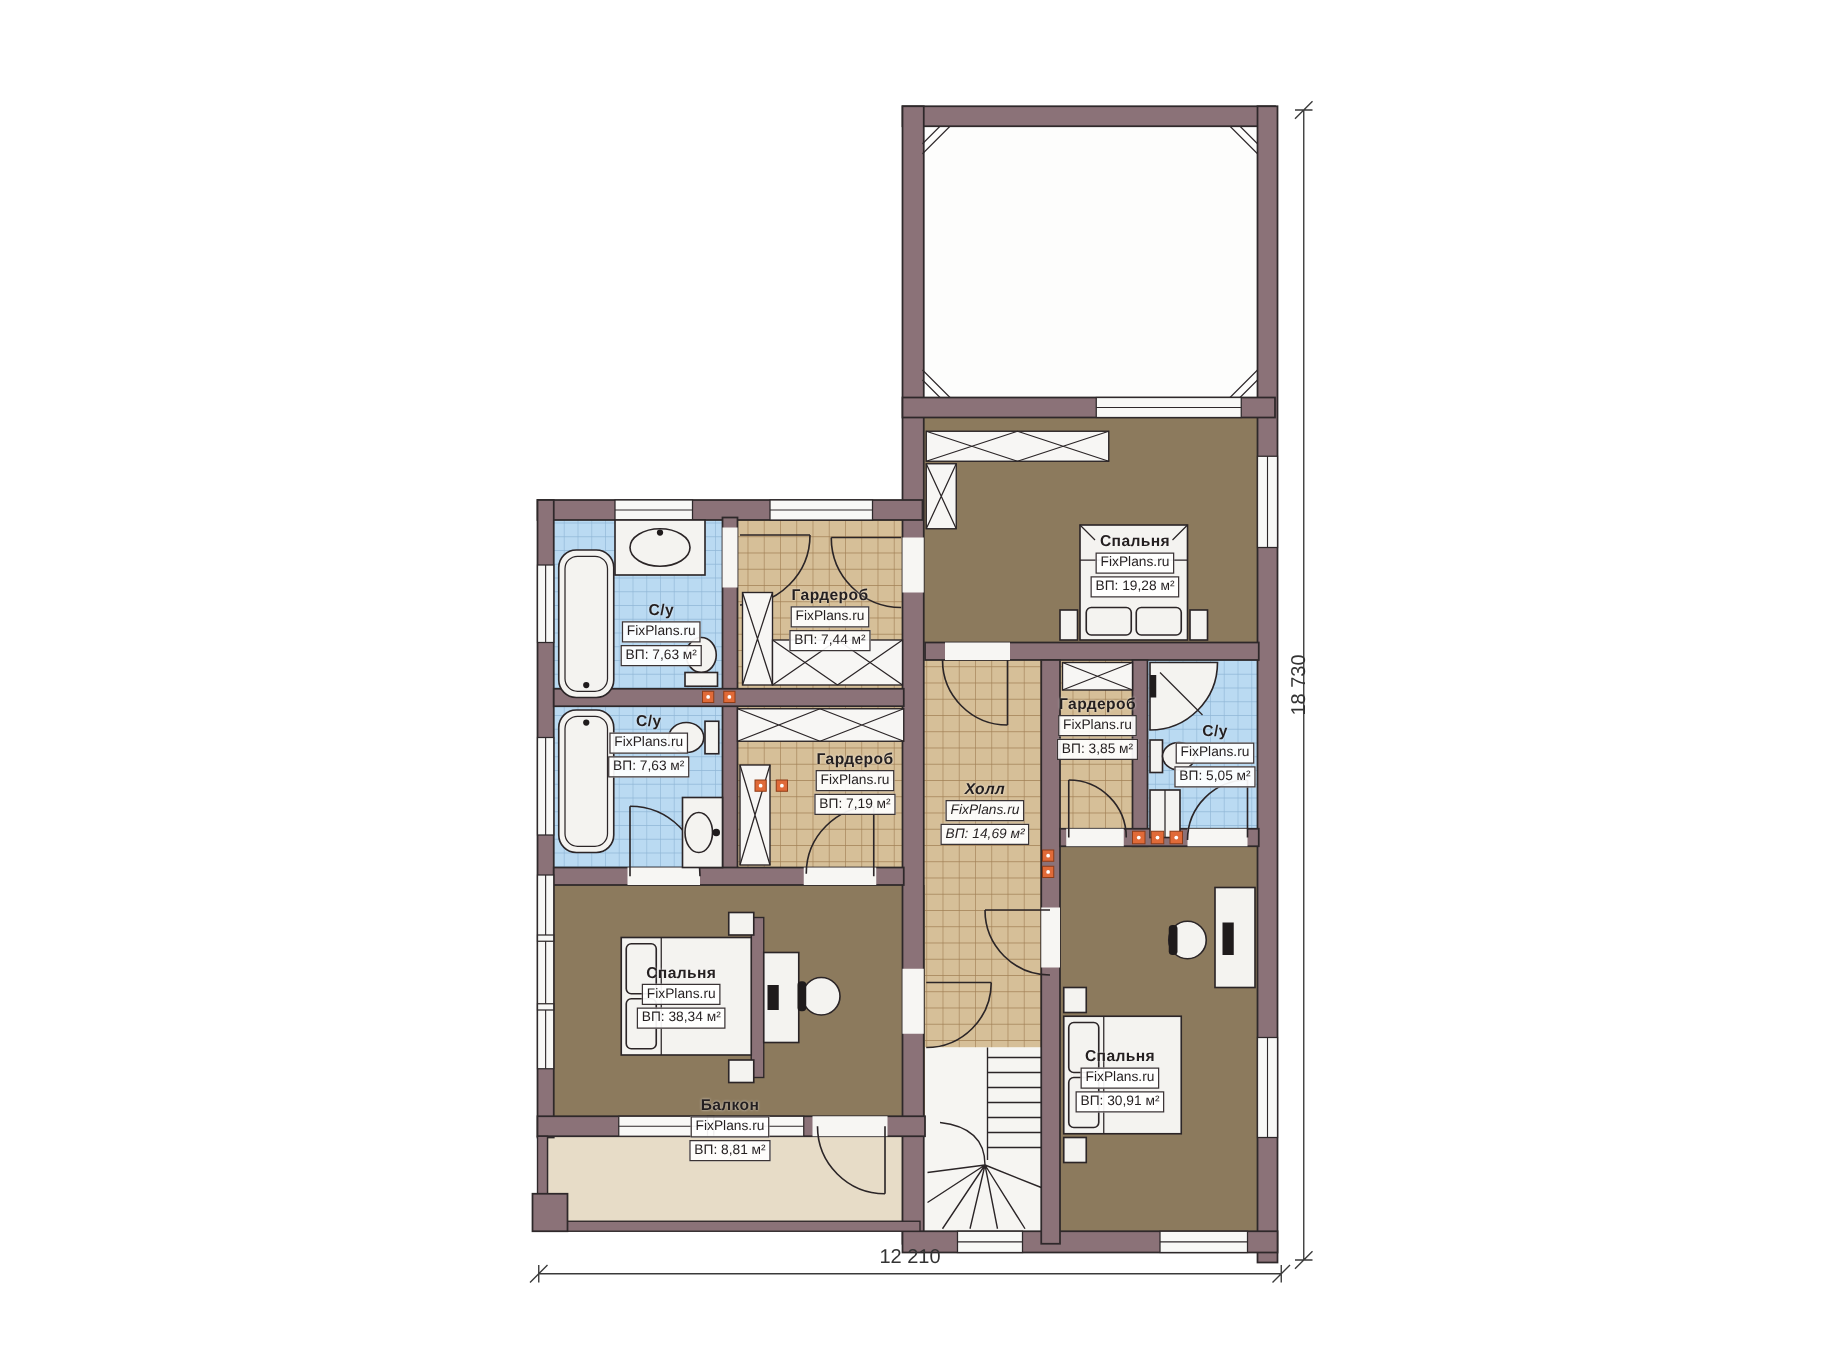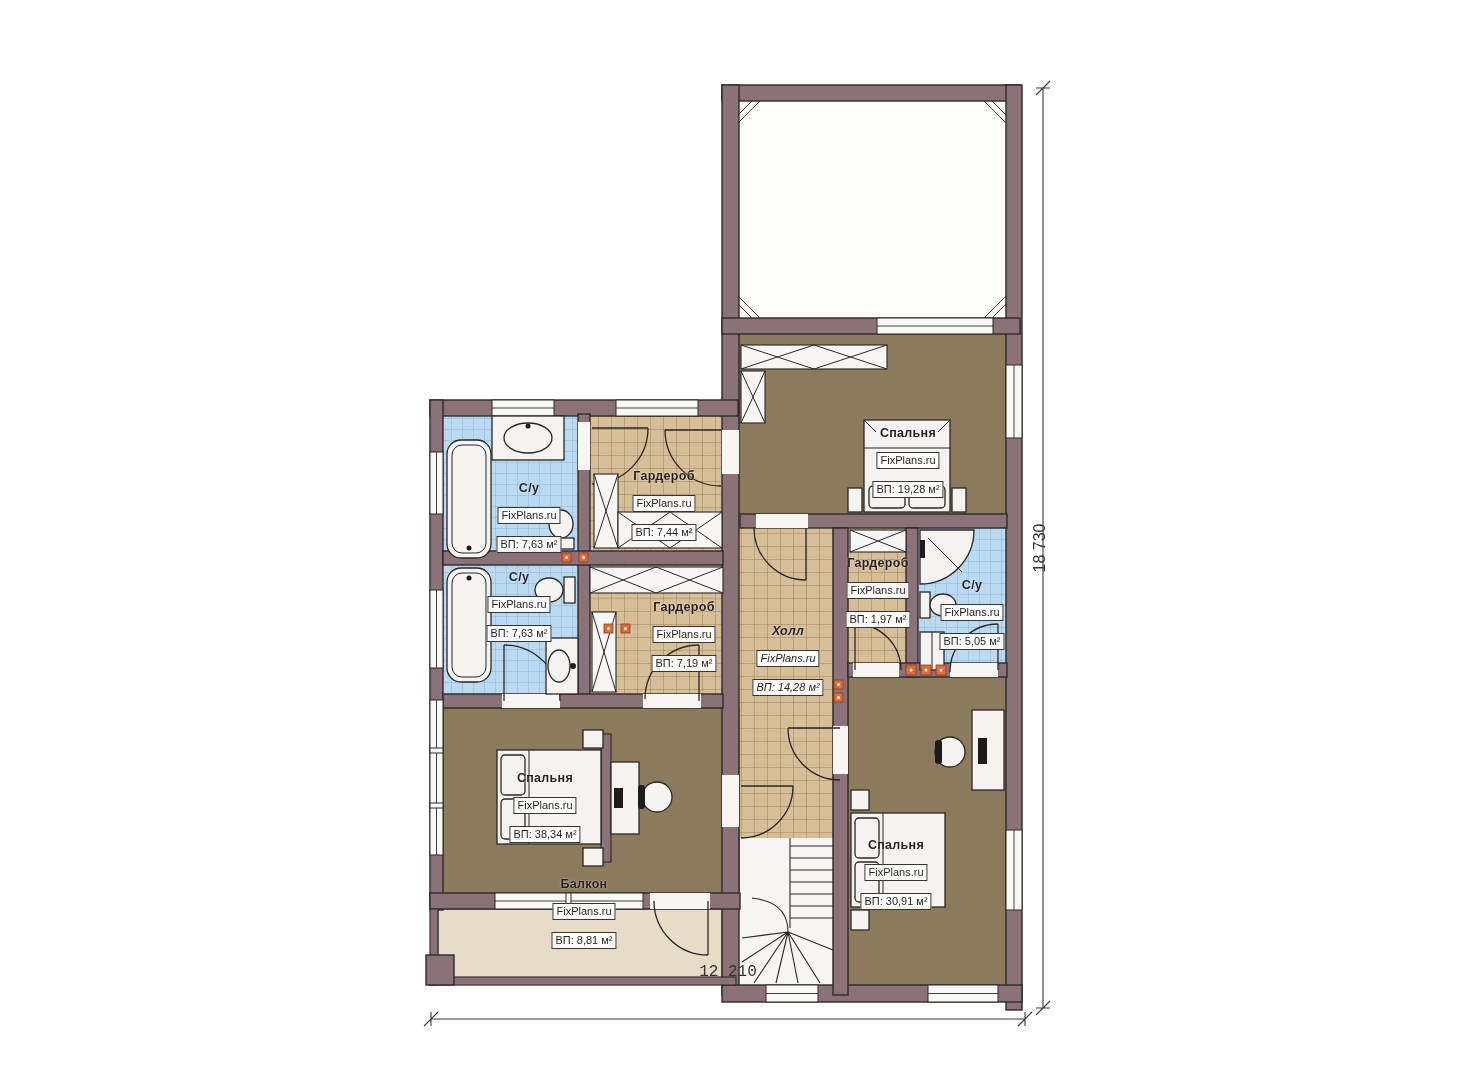--- a/index.html
+++ b/index.html
@@ -26,29 +26,29 @@
   .dark{fill:#1f1b1c;}
   .xbox{fill:#f7f6f4;stroke:#2b2527;stroke-width:1.1;}
   .xline{stroke:#2b2527;stroke-width:1;}
   .stair{stroke:#2b2527;stroke-width:1.1;fill:none;}
   .marker{fill:#e06a38;stroke:#8f3c17;stroke-width:.8;}
   .dimline{stroke:#3a3a3a;stroke-width:1.1;}
 
   
   .room-label{
     position:absolute;transform:translateX(-50%);
-    display:flex;flex-direction:column;align-items:center;gap:12px;
+    display:flex;flex-direction:column;align-items:center;gap:2px;
     z-index:5;text-align:center;pointer-events:none;
   }
   .room-name{font-size:12.5px;font-weight:bold;color:#241f20;letter-spacing:.3px;
     text-shadow:0 0 2px rgba(255,255,255,.75);}
   .room-box{font-size:11px;color:#241f20;background:rgba(255,255,255,.93);
     border:1.6px solid #3a3334;padding:0 3px;line-height:15px;white-space:nowrap;}
   .dim{position:absolute;font-size:16px;color:#333;z-index:4;white-space:nowrap;}
-  .dim-bottom{left:728px;top:972px;transform:translate(-50%,-50%);font-family:Liberation Mono, monospace;}
+  .dim-bottom{left:728px;top:1006px;transform:translate(-50%,-50%);}
   .dim-right{left:1040px;top:548px;transform:translate(-50%,-50%) rotate(-90deg);}
 </style>
 </head>
 <body>
 
 <div class="plan-canvas">
 
 <svg width="1473" height="1080" viewBox="0 0 1473 1080">
   <defs>
     <pattern id="tan" width="13" height="13" patternUnits="userSpaceOnUse">
@@ -402,27 +402,27 @@
 
   <div class="room-label" style="left:684px;top:600px;">
     <div class="room-name">Гардероб</div>
     <div class="room-box">FixPlans.ru</div>
     <div class="room-box">ВП: 7,19 м²</div>
   </div>
 
   <div class="room-label" style="left:788px;top:624px;font-style:italic;">
     <div class="room-name">Холл</div>
     <div class="room-box">FixPlans.ru</div>
-    <div class="room-box">ВП: 14,28 м²</div>
+    <div class="room-box">ВП: 14,69 м²</div>
   </div>
 
   <div class="room-label" style="left:878px;top:556px;">
     <div class="room-name">Гардероб</div>
     <div class="room-box">FixPlans.ru</div>
-    <div class="room-box">ВП: 1,97 м²</div>
+    <div class="room-box">ВП: 3,85 м²</div>
   </div>
 
   <div class="room-label" style="left:972px;top:578px;">
     <div class="room-name">С/у</div>
     <div class="room-box">FixPlans.ru</div>
     <div class="room-box">ВП: 5,05 м²</div>
   </div>
 
   <div class="room-label" style="left:545px;top:771px;">
     <div class="room-name">Спальня</div>

